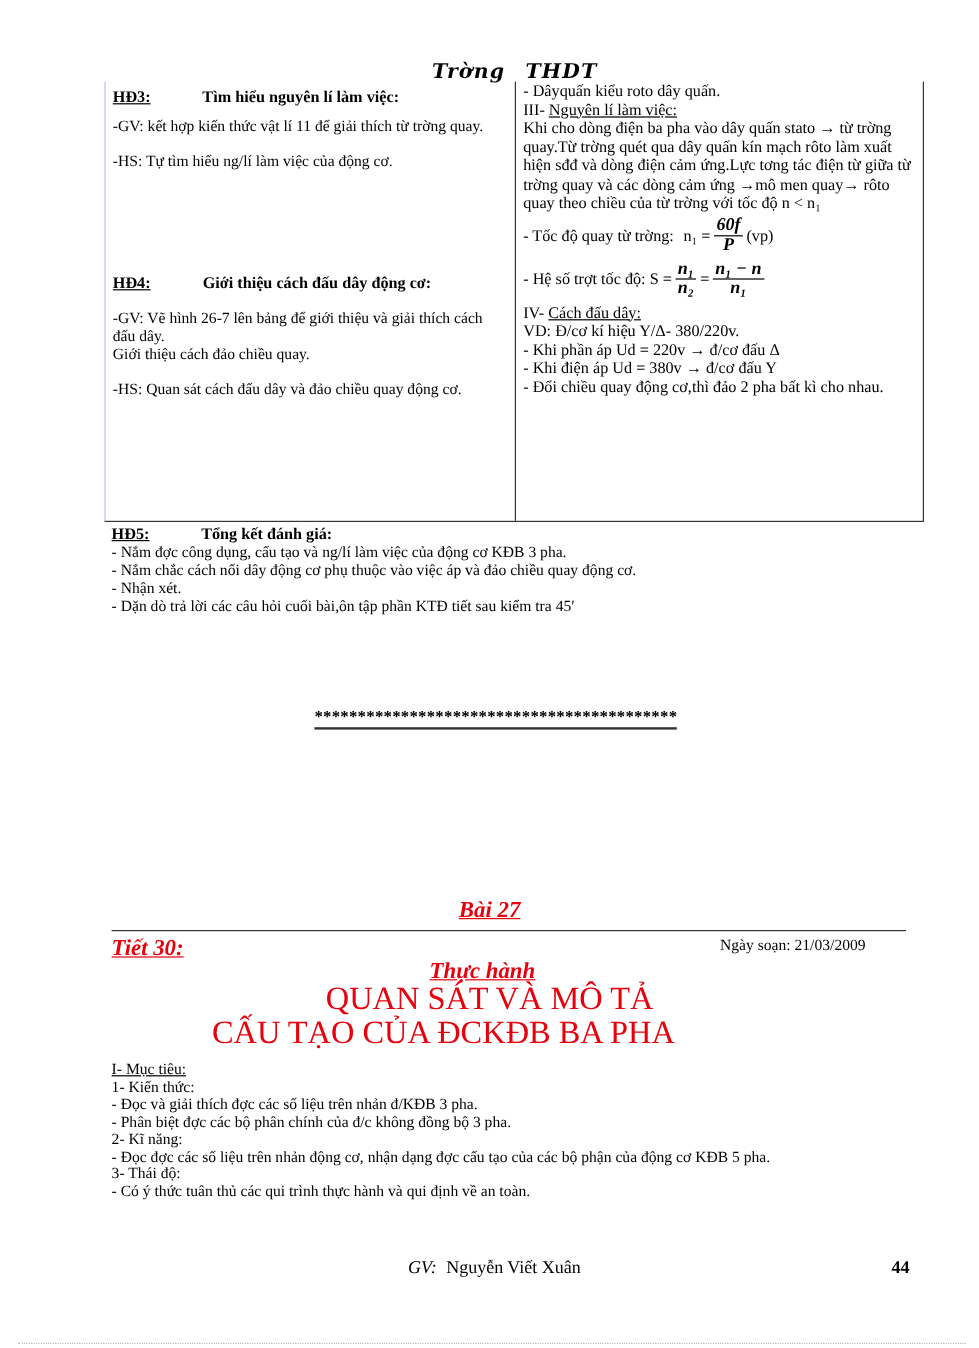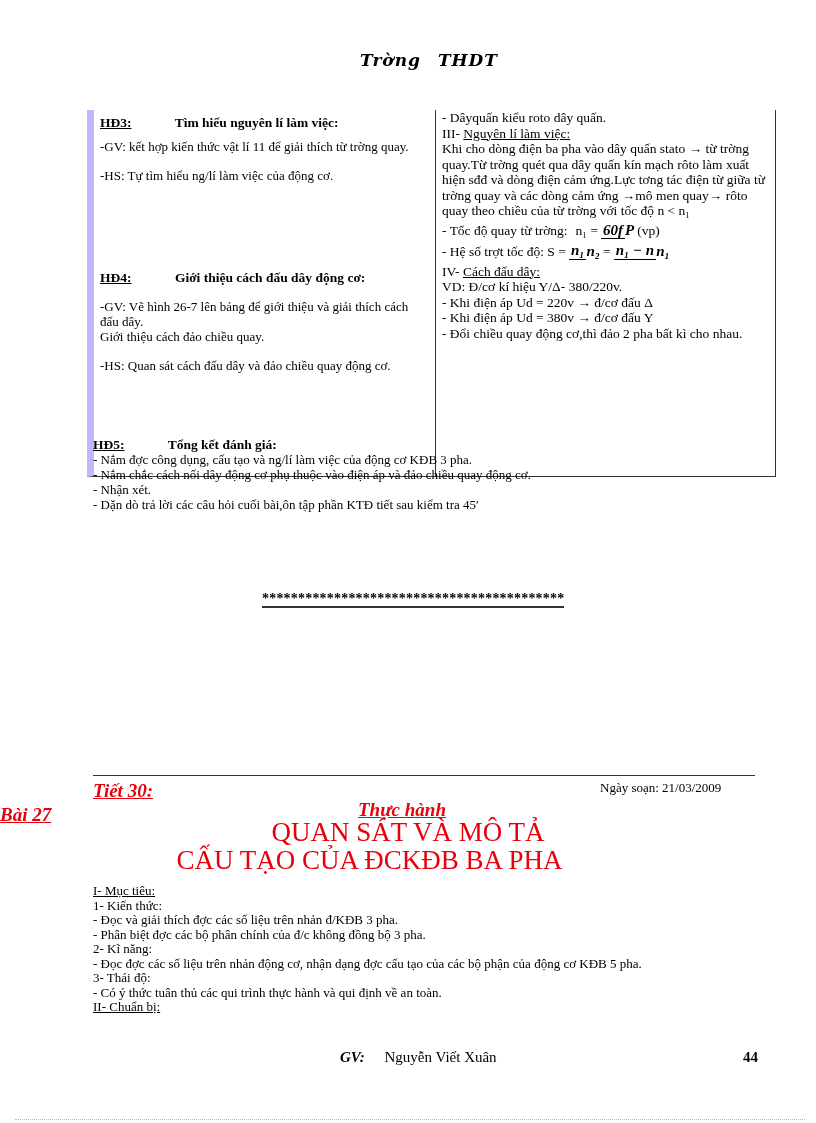--- a/index.html
+++ b/index.html
@@ -3,46 +3,46 @@
 <meta charset="utf-8">
 <style>
   html, body { margin:0; padding:0; background:#fff; }
   body { width:816px; height:1123px; position:relative; overflow:hidden;
          font-family:"Liberation Serif","DejaVu Serif",serif; color:#000; }
   .abs { position:absolute; }
   .school-hdr { top:50px; left:360px; font-size:17px; font-style:italic; font-weight:bold;
                 font-family:"DejaVu Serif",serif; letter-spacing:1px; }
   .school-hdr span { margin-right:10px; }
   .tbl { left:87px; top:68px; width:681px; height:366px;
-         border-left:7px solid #c4b5fd; border-right:1px solid #333; border-bottom:1px solid #333;margin-top:42px; }
+         border-left:1px solid #c4b5fd; border-right:1px solid #333; border-bottom:1px solid #333; }
   .tbl .divider { position:absolute; left:341px; top:0; bottom:0; border-left:1px solid #333; }
   .col-l { position:absolute; left:6px; top:0; width:330px; font-size:13px; line-height:15px; }
   .col-r { position:absolute; left:348px; top:0; width:330px; font-size:13.5px; line-height:15.5px; }
   .hd { font-weight:bold; font-size:13.5px; }
   .hd u { margin-right:40px; }
   .p { margin:0; }
   .formula { display:flex; align-items:center; margin:4px 0; }
-  .frac { display:inline-flex; flex-direction:row; align-items:center; margin:0 3px; font-weight:bold; font-style:italic; }
+  .frac { display:inline-flex; flex-direction:column; align-items:center; margin:0 3px; font-weight:bold; font-style:italic; }
   .frac .num { border-bottom:1px solid #000; padding:0 2px; font-size:15px; }
   .frac .den { font-size:15px; }
   .bold { font-weight:normal; }
   .hd5 { left:93px; top:437px; width:680px; font-size:13px; line-height:15px; }
   .stars { left:262px; top:592px; font-size:14px; font-weight:bold; letter-spacing:0.2px;
            border-bottom:2px solid #333; padding-bottom:0; line-height:14px; }
   .rule { left:93px; top:775px; width:662px; border-top:1px solid #333; }
   .red { color:#e8000c; }
   .tiet { left:93px; top:780px; font-size:19px; font-weight:bold; font-style:italic; text-decoration:underline; }
-  .bai { left:0; width:816px; top:804px; text-align:left; font-size:19px; font-weight:bold; font-style:italic; text-decoration:underline; }
+  .bai { left:0; width:816px; top:748px; text-align:center; font-size:19px; font-weight:bold; font-style:italic; text-decoration:underline; }
   .thuc { left:0; width:804px; top:799px; text-align:center; font-size:19px; font-weight:bold; font-style:italic; text-decoration:underline; }
   .date { left:600px; top:780px; font-size:13px; }
   .t1 { left:0; width:816px; top:818px; text-align:center; font-size:27px; line-height:28px; }
   .t2 { left:0; width:739px; top:846px; text-align:center; font-size:27px; line-height:28px; }
   .obj { left:93px; top:884px; width:680px; font-size:13px; line-height:14.5px; }
   .footer-name { left:340px; top:1049px; font-size:15px; }
-  .footer-name i { font-weight:bold; margin-right:16px; }
+  .footer-name i { font-weight:normal; margin-right:4px; }
   .footer-page { left:743px; top:1049px; font-size:15px; font-weight:bold; }
   .dots { left:15px; top:1119px; width:790px; border-top:1px dotted #bbb; }
 </style>
 </head>
 <body>
 
 <div class="abs school-hdr">
   <span>Trờng</span>
   <span>THDT</span>
 </div>
@@ -98,33 +98,33 @@
       <span class="frac">
         <span class="num">n₁ − n</span>
         <span class="den">n₁</span>
       </span>
     </div>
     <p class="p bold">
       <span>IV-</span>
       <u>Cách đấu dây:</u>
     </p>
     <p class="p">VD: Đ/cơ kí hiệu Y/Δ- 380/220v.</p>
-    <p class="p">- Khi điện áp Ud = 220v → đ/cơ đấu Δ</p>
+    <p class="p">- Khi phần áp Ud = 220v → đ/cơ đấu Δ</p>
     <p class="p">- Khi điện áp Ud = 380v → đ/cơ đấu Y</p>
     <p class="p">- Đổi chiều quay động cơ,thì đảo 2 pha bất kì cho nhau.</p>
   </div>
 </div>
 
 <div class="abs hd5">
   <div class="hd">
     <u>HĐ5:</u>
     <span>Tổng kết đánh giá:</span>
   </div>
   <p class="p">- Nắm đợc   công dụng, cấu tạo và ng/lí làm việc của động cơ KĐB 3 pha.</p>
-  <p class="p">- Nắm chắc cách nối dây động cơ phụ thuộc vào điện áp và đảo chiều quay động cơ.</p>
+  <p class="p">- Nắm chắc cách nối dây động cơ phụ thuộc vào việc áp và đảo chiều quay động cơ.</p>
   <p class="p">- Nhận xét.</p>
   <p class="p">- Dặn dò trả lời các câu hỏi cuối bài,ôn tập phần KTĐ tiết sau kiểm tra 45′</p>
 </div>
 
 <div class="abs stars">******************************************</div>
 
 <div class="abs rule"></div>
 <div class="abs tiet red">Tiết 30:</div>
 <div class="abs bai red">Bài 27</div>
 <div class="abs thuc red">Thực hành</div>
@@ -134,21 +134,20 @@
 
 <div class="abs obj">
   <p class="p bold"><u>I- Mục tiêu:</u></p>
   <p class="p bold">1- Kiến thức:</p>
   <p class="p">- Đọc và giải thích  đợc   các số liệu trên nhản đ/KĐB 3 pha.</p>
   <p class="p">- Phân biệt  đợc   các bộ phân chính của đ/c không đồng bộ 3 pha.</p>
   <p class="p bold">2- Kĩ năng:</p>
   <p class="p">- Đọc đợc   các số liệu trên nhản động cơ, nhận dạng  đợc   cấu tạo của các bộ phận của động cơ KĐB 5 pha.</p>
   <p class="p bold">3- Thái độ:</p>
   <p class="p">- Có ý thức tuân thủ các qui trình  thực hành và qui định về an toàn.</p>
-  <p class="p bold"><u>II- Chuẩn bị:</u></p>
 </div>
 
 <div class="abs footer-name">
   <i>GV:</i>
   <span>Nguyễn Viết Xuân</span>
 </div>
 <div class="abs footer-page">44</div>
 <div class="abs dots"></div>
 
 </body></html>

